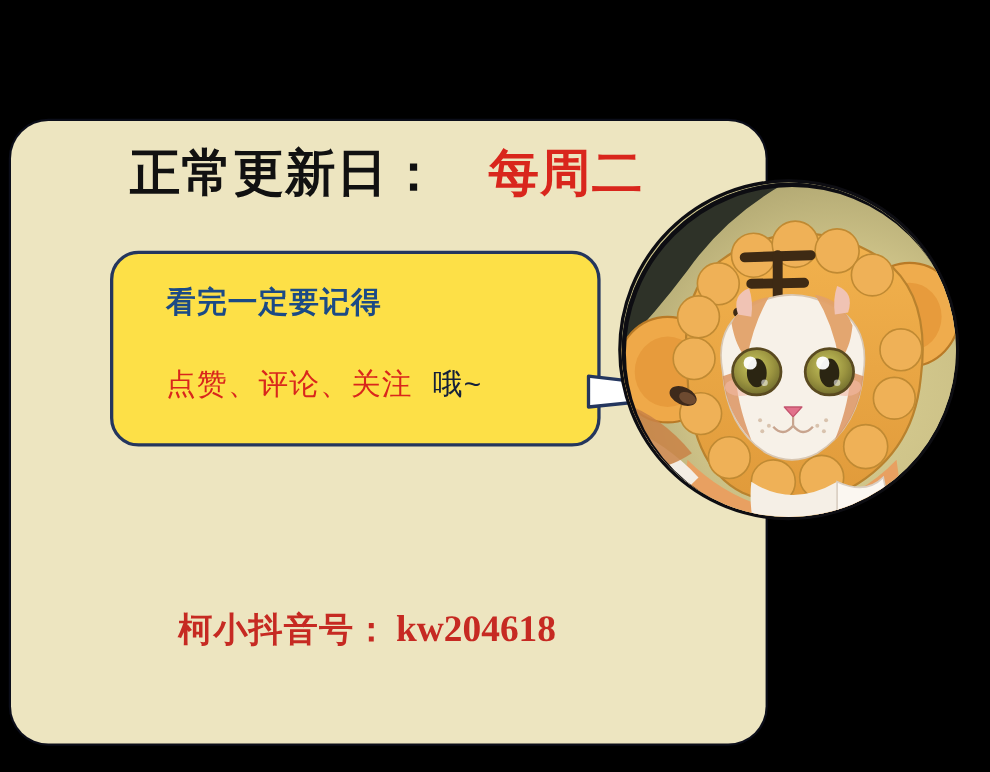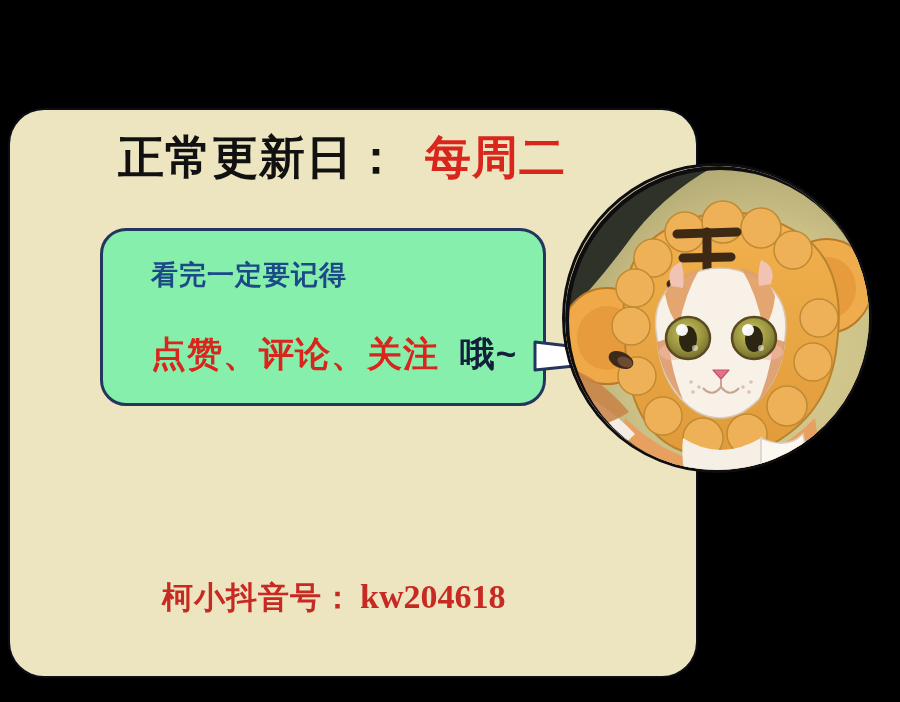--- a/index.html
+++ b/index.html
@@ -34,20 +34,21 @@
   }
 
   
   #title-row {
     position: absolute;
     left: 108px;
     top: 24px;
     display: flex;
     align-items: baseline;
     white-space: nowrap;
+    gap: 19px;
   }
   .title-main {
     font-size: 46px;
     font-weight: 700;
     color: #111111;
     letter-spacing: 1px;
     line-height: 1;
   }
   .title-accent {
     font-size: 46px;
@@ -58,41 +59,41 @@
     margin-left: 25px;
   }
 
   
   #bubble {
     position: absolute;
     left: 90px;
     top: 118px;
     width: 446px;
     height: 178px;
-    background: #86efac;
+    background: #fde047;
     border: 3px solid #24365E;
     border-radius: 26px;
     box-sizing: border-box;
   }
   #bubble-line1 {
     position: absolute;
     left: 48px;
     top: 26px;
     font-size: 27px;
     font-weight: 700;
     color: #1B4A86;
     letter-spacing: 1px;
     white-space: nowrap;
   }
   #bubble-line2 {
     position: absolute;
     left: 48px;
     top: 100px;
-    font-size: 35px;
-    font-weight: 700;
+    font-size: 27px;
+    font-weight: 400;
     letter-spacing: 1px;
     white-space: nowrap;
   }
   .bubble-red {
     color: #D9261C;
   }
   .bubble-dark {
     color: #14203A;
     margin-left: 10px;
   }
@@ -119,21 +120,21 @@
     overflow: hidden;
     border: 3px solid #0D0D12;
     box-sizing: border-box;
     background: #C9C08A;
   }
 
   
   #footer-row {
     position: absolute;
     left: 152px;
-    top: 470px;
+    top: 446px;
     display: flex;
     align-items: baseline;
     white-space: nowrap;
   }
   .footer-label {
     font-size: 31px;
     font-weight: 700;
     color: #C62A22;
     letter-spacing: 1px;
     line-height: 1;

